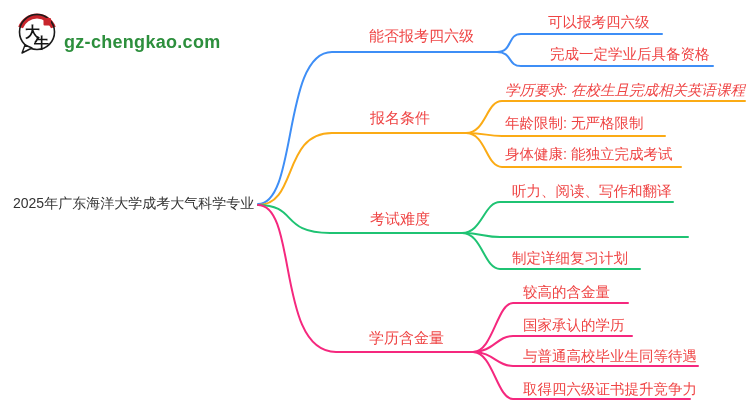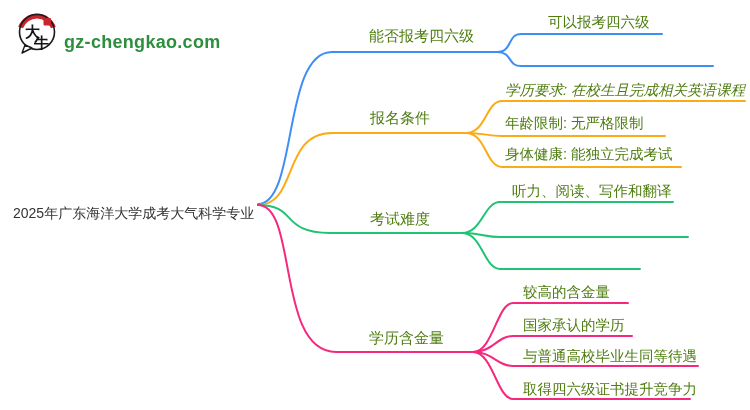--- a/index.html
+++ b/index.html
@@ -5,24 +5,24 @@
   html,body{margin:0;padding:0;}
   body{
     width:750px;height:410px;position:relative;overflow:hidden;
     background:#ffffff;
     font-family:"Liberation Sans","DejaVu Sans",sans-serif;
   }
   #canvas{position:absolute;inset:0;width:750px;height:410px;}
   svg.lines{position:absolute;left:0;top:0;width:750px;height:410px;}
   svg.lines path{fill:none;stroke-width:2;stroke-linecap:round;}
   .node{
-    position:absolute;white-space:nowrap;color:#4d7c0f;
+    position:absolute;white-space:nowrap;color:#ef4444;
     font-size:14.5px;line-height:17px;
   }
-  .root{font-size:14px;color:#333;margin-top:10px;}
+  .root{font-size:14px;color:#333;}
   .lvl1{font-size:15px;font-family:Liberation Mono, monospace;}
   
   .logo{position:absolute;left:16px;top:11px;display:flex;align-items:flex-start;}
   .logo-icon{width:42px;height:44px;flex:0 0 auto;}
   .logo-text{margin-left:6px;margin-top:7px;}
   .logo-name{font-size:17px;font-weight:bold;letter-spacing:1px;}
   .logo-url{font-size:18px;font-weight:bold;margin-top:14px;letter-spacing:0.3px;}
 </style>
 </head>
 <body>
@@ -49,28 +49,30 @@
     <path d="M473,352 C493,352 497,303 513,303 H628" stroke="#f5287e"></path>
     <path d="M473,352 C493,352 497,336 513,336 H632" stroke="#f5287e"></path>
     <path d="M473,352 C493,352 497,366 513,366 H698" stroke="#f5287e"></path>
     <path d="M473,352 C493,352 497,399 513,399 H690" stroke="#f5287e"></path>
   </svg>
 
   <div class="node root" style="left:13px;top:195px;">2025年广东海洋大学成考大气科学专业</div>
 
   <div class="node lvl1" style="left:369px;top:29px;">能否报考四六级</div>
   <div class="node" style="left:548px;top:14px;">可以报考四六级</div>
+  <div class="node" style="left:550px;top:46px;">完成一定学业后具备资格</div>
 
   <div class="node lvl1" style="left:370px;top:111px;">报名条件</div>
   <div class="node" style="left:505px;top:82px;font-style:italic;">学历要求: 在校生且完成相关英语课程</div>
   <div class="node" style="left:505px;top:146px;">身体健康: 能独立完成考试</div>
   <div class="node" style="left:505px;top:115px;">年龄限制: 无严格限制</div>
 
   <div class="node lvl1" style="left:370px;top:212px;">考试难度</div>
   <div class="node" style="left:512px;top:183px;">听力、阅读、写作和翻译</div>
+  <div class="node" style="left:512px;top:250px;">制定详细复习计划</div>
 
   <div class="node lvl1" style="left:369px;top:331px;">学历含金量</div>
   <div class="node" style="left:523px;top:284px;">较高的含金量</div>
   <div class="node" style="left:523px;top:317px;">国家承认的学历</div>
   <div class="node" style="left:523px;top:348px;">与普通高校毕业生同等待遇</div>
   <div class="node" style="left:523px;top:381px;">取得四六级证书提升竞争力</div>
 
   <div class="logo">
     <svg class="logo-icon" viewBox="0 0 42 44">
       <circle cx="21" cy="21" r="17.5" fill="#ffffff"></circle>

